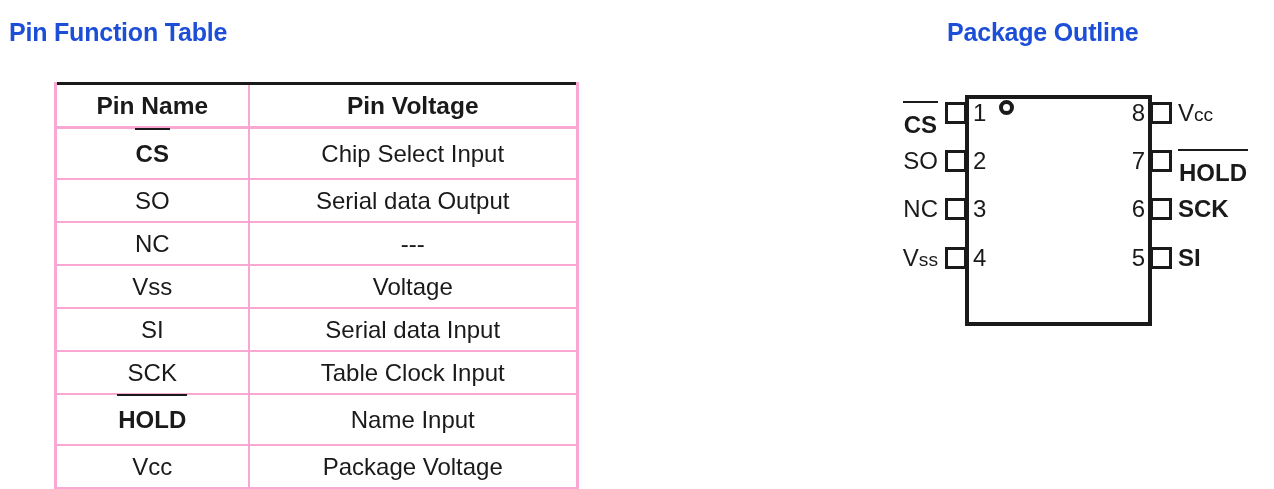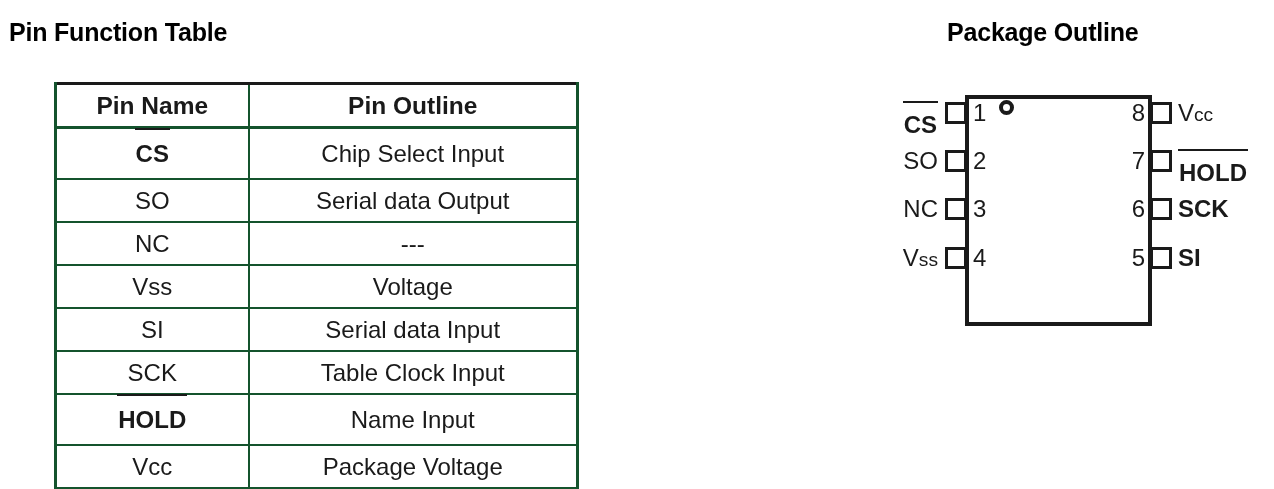--- a/index.html
+++ b/index.html
@@ -16,42 +16,42 @@
     color: #1a1a1a;
     -webkit-font-smoothing: antialiased;
   }
 
   
   .section-title {
     position: absolute;
     font-weight: bold;
     font-size: 25px;
     letter-spacing: -0.2px;
-    color: #000000;
+    color: #1d4ed8;
     white-space: nowrap;
   }
   #title-pin-function { left: 9px;  top: 18px; }
   #title-package      { left: 947px; top: 18px; }
 
   
   #pin-function-table {
     position: absolute;
     left: 54px;
     top: 82px;
     width: 522px;
     border-collapse: collapse;
     table-layout: fixed;
     border: 3px solid #1a1a1a;
   }
   #pin-function-table col.c-name { width: 193px; }
   #pin-function-table col.c-func { width: 329px; }
 
   #pin-function-table th,
   #pin-function-table td {
-    border: 2px solid #14532d;
+    border: 2px solid #f9a8d4;
     height: 41px;
     padding: 0 4px;
     text-align: center;
     vertical-align: middle;
     font-size: 24px;
     font-weight: normal;
     color: #1a1a1a;
     line-height: 1.05;
     white-space: nowrap;
   }
@@ -160,21 +160,21 @@
 <div class="section-title" id="title-pin-function">Pin Function Table</div>
 
 <table id="pin-function-table">
   <colgroup>
     <col class="c-name">
     <col class="c-func">
   </colgroup>
   <thead>
     <tr>
       <th>Pin Name</th>
-      <th>Pin Outline</th>
+      <th>Pin Voltage</th>
     </tr>
   </thead>
   <tbody>
     <tr>
       <td>
         <span class="overline">CS</span>
       </td>
       <td>Chip Select Input</td>
     </tr>
     <tr>

